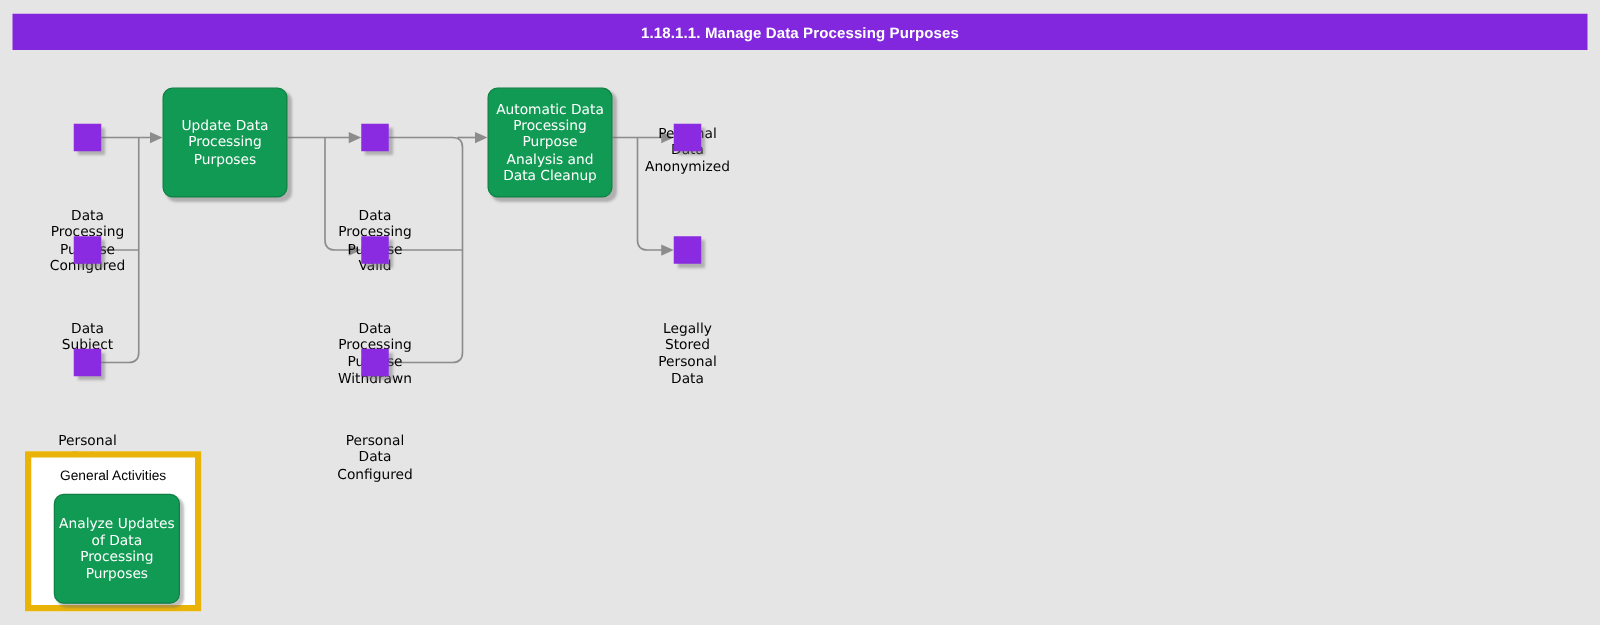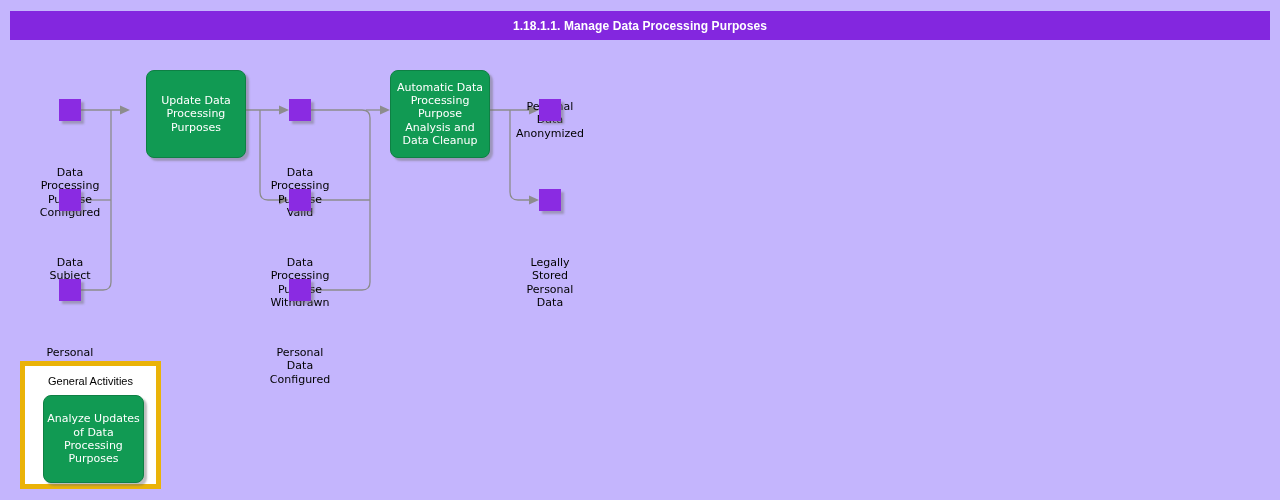--- a/index.html
+++ b/index.html
@@ -1,17 +1,17 @@
 <!DOCTYPE html>
 <html style="--purple: #8a2be2; --green: #119a53; --green-border: #0e8044; --line: #8c8c8c; --titlebar-bg: #8327df; --titlebar-text: #ffffff;"><head>
 <meta charset="utf-8">
 <style>
   html,body{margin:0;padding:0;background:#ffffff;}
   .canvas{
-    position:relative;width:1280px;height:500px;background:#c4b5fd;overflow:hidden;
+    position:relative;width:1280px;height:500px;background:#e5e5e5;overflow:hidden;
     font-family:"DejaVu Sans",sans-serif;
   }
   .titlebar{
     position:absolute;left:10px;top:11px;width:1260px;height:29px;
     background:var(--titlebar-bg,#8a2be2);
     display:flex;align-items:center;justify-content:center;
   }
   .titlebar .title{
     color:var(--titlebar-text,#ffffff);
     font-family:"Liberation Sans",sans-serif;
@@ -89,21 +89,21 @@
 
   <div class="evt" style="left:59px;top:189px"></div>
   <div class="elbl" style="left:10px;top:212px">Data
 Subject</div>
 
   <div class="evt" style="left:59px;top:279px"></div>
   <div class="elbl" style="left:10px;top:302px">Personal
 Data
 Configured</div>
 
-  <div class="fn" style="left:146px;top:70px">
+  <div class="fn" style="left:130px;top:70px">
     <div class="ftext">Update Data
 Processing
 Purposes</div>
   </div>
 
   <div class="evt" style="left:289px;top:99px"></div>
   <div class="elbl" style="left:240px;top:122px">Data
 Processing
 Purpose
 Valid</div>

